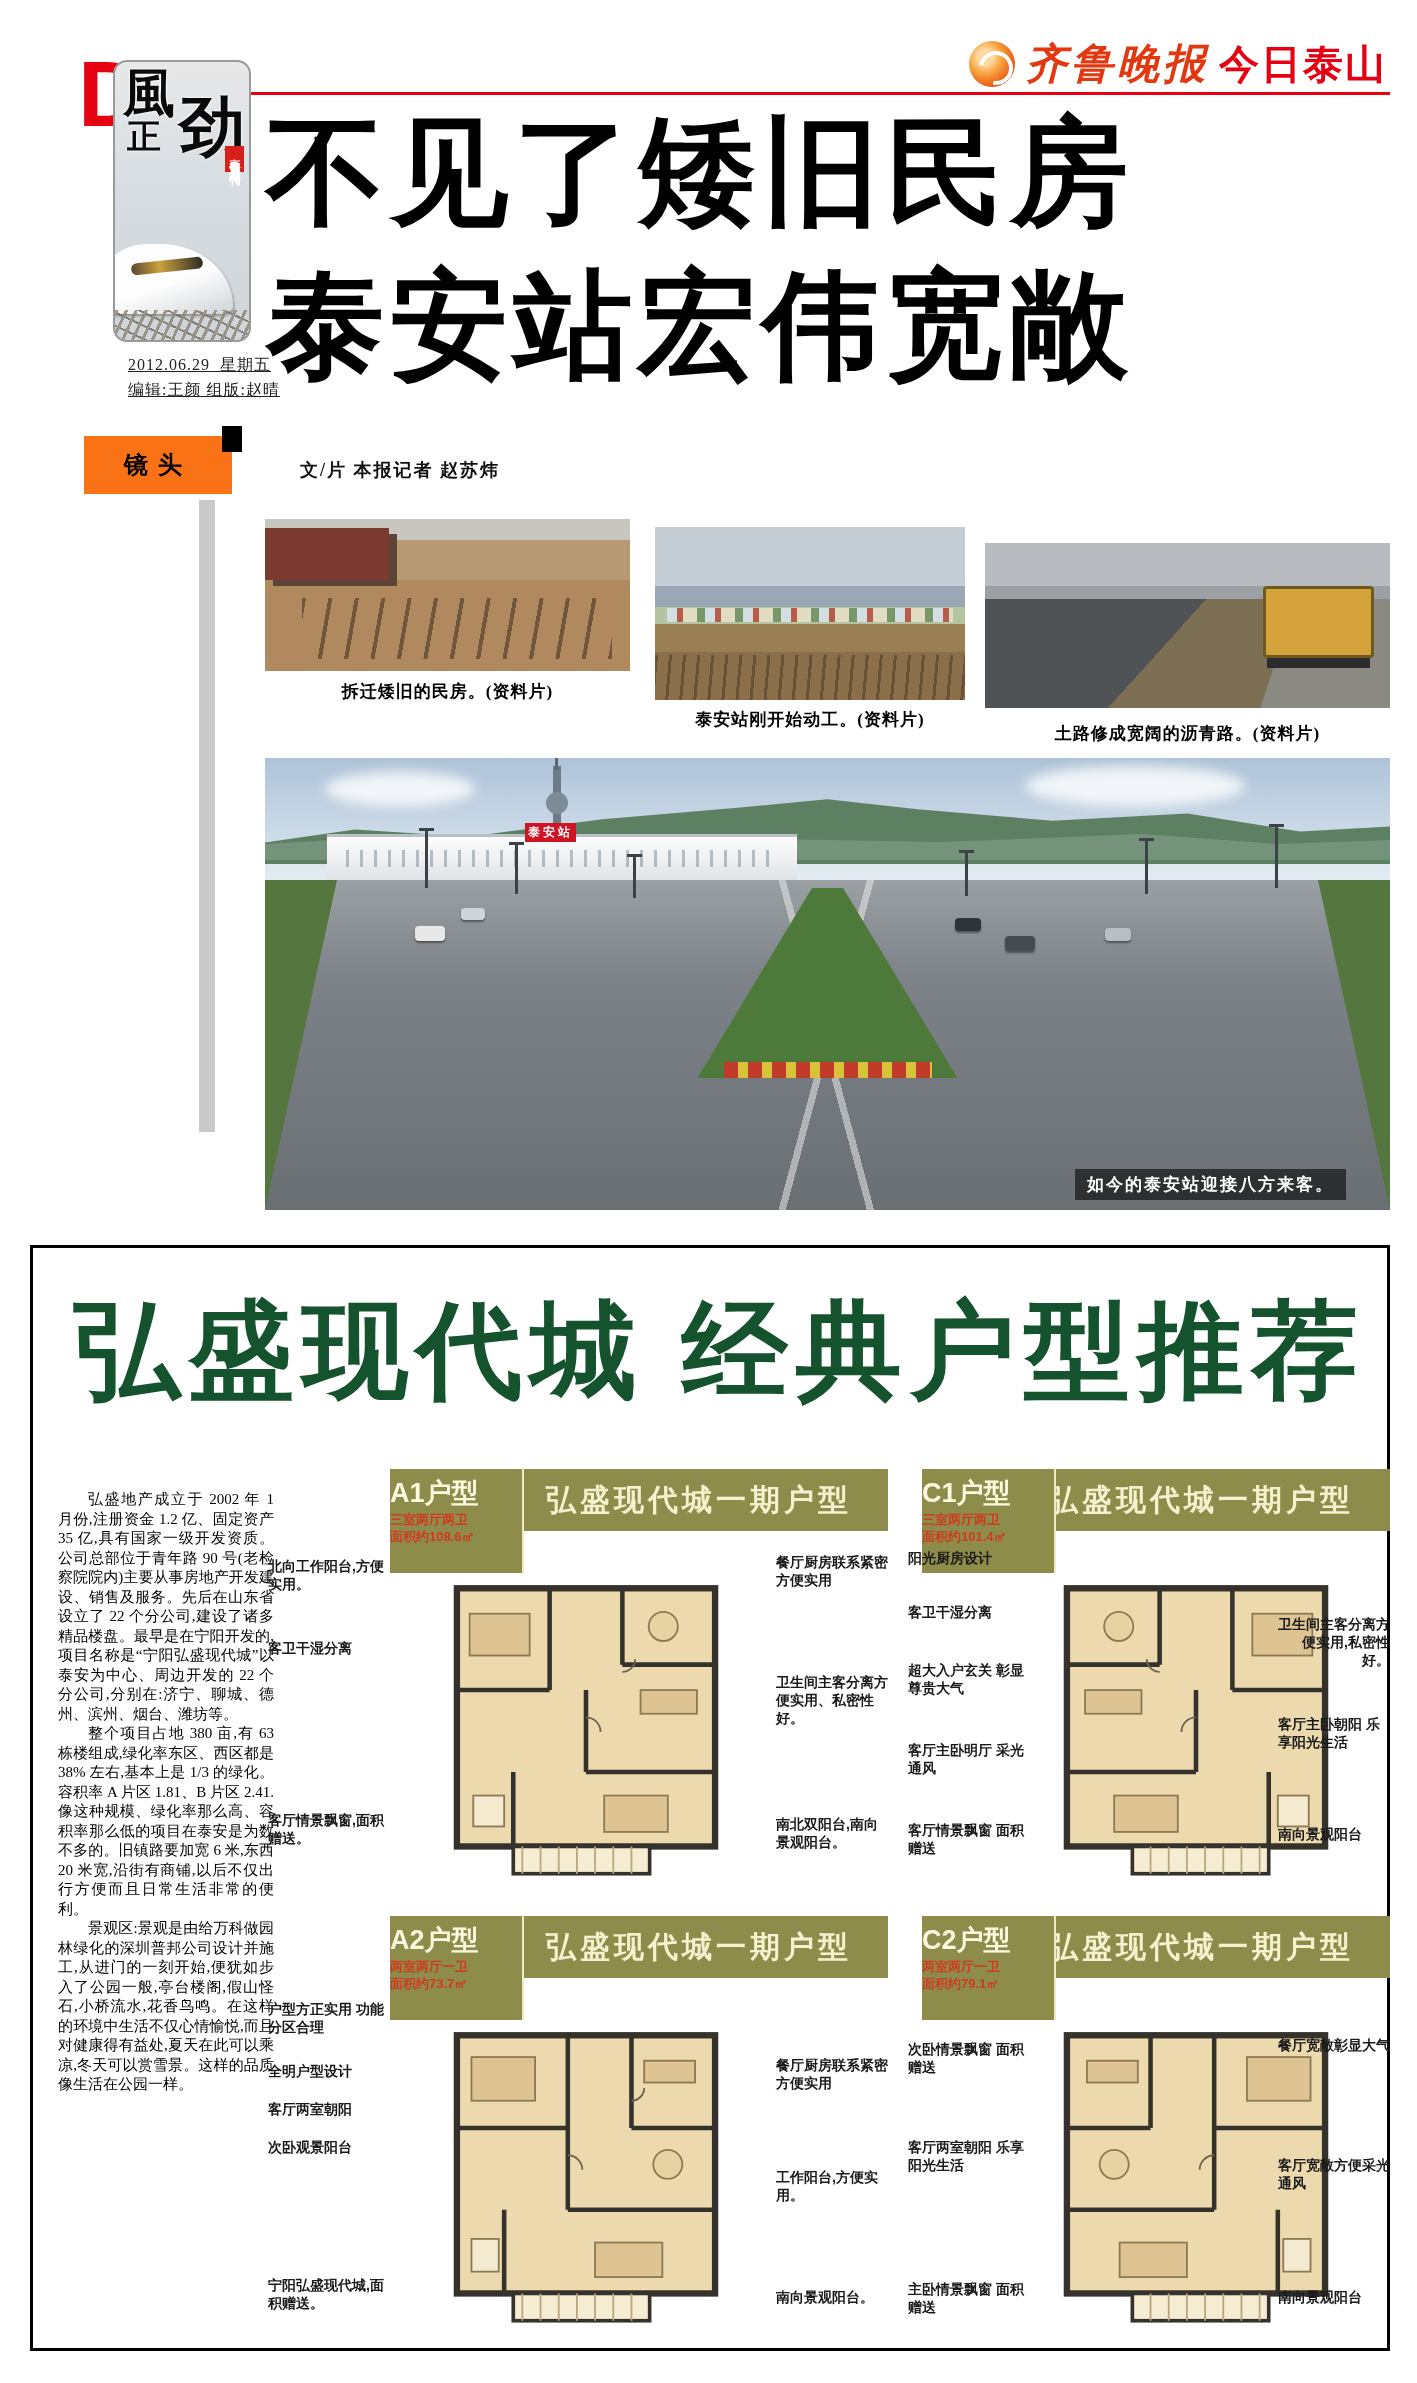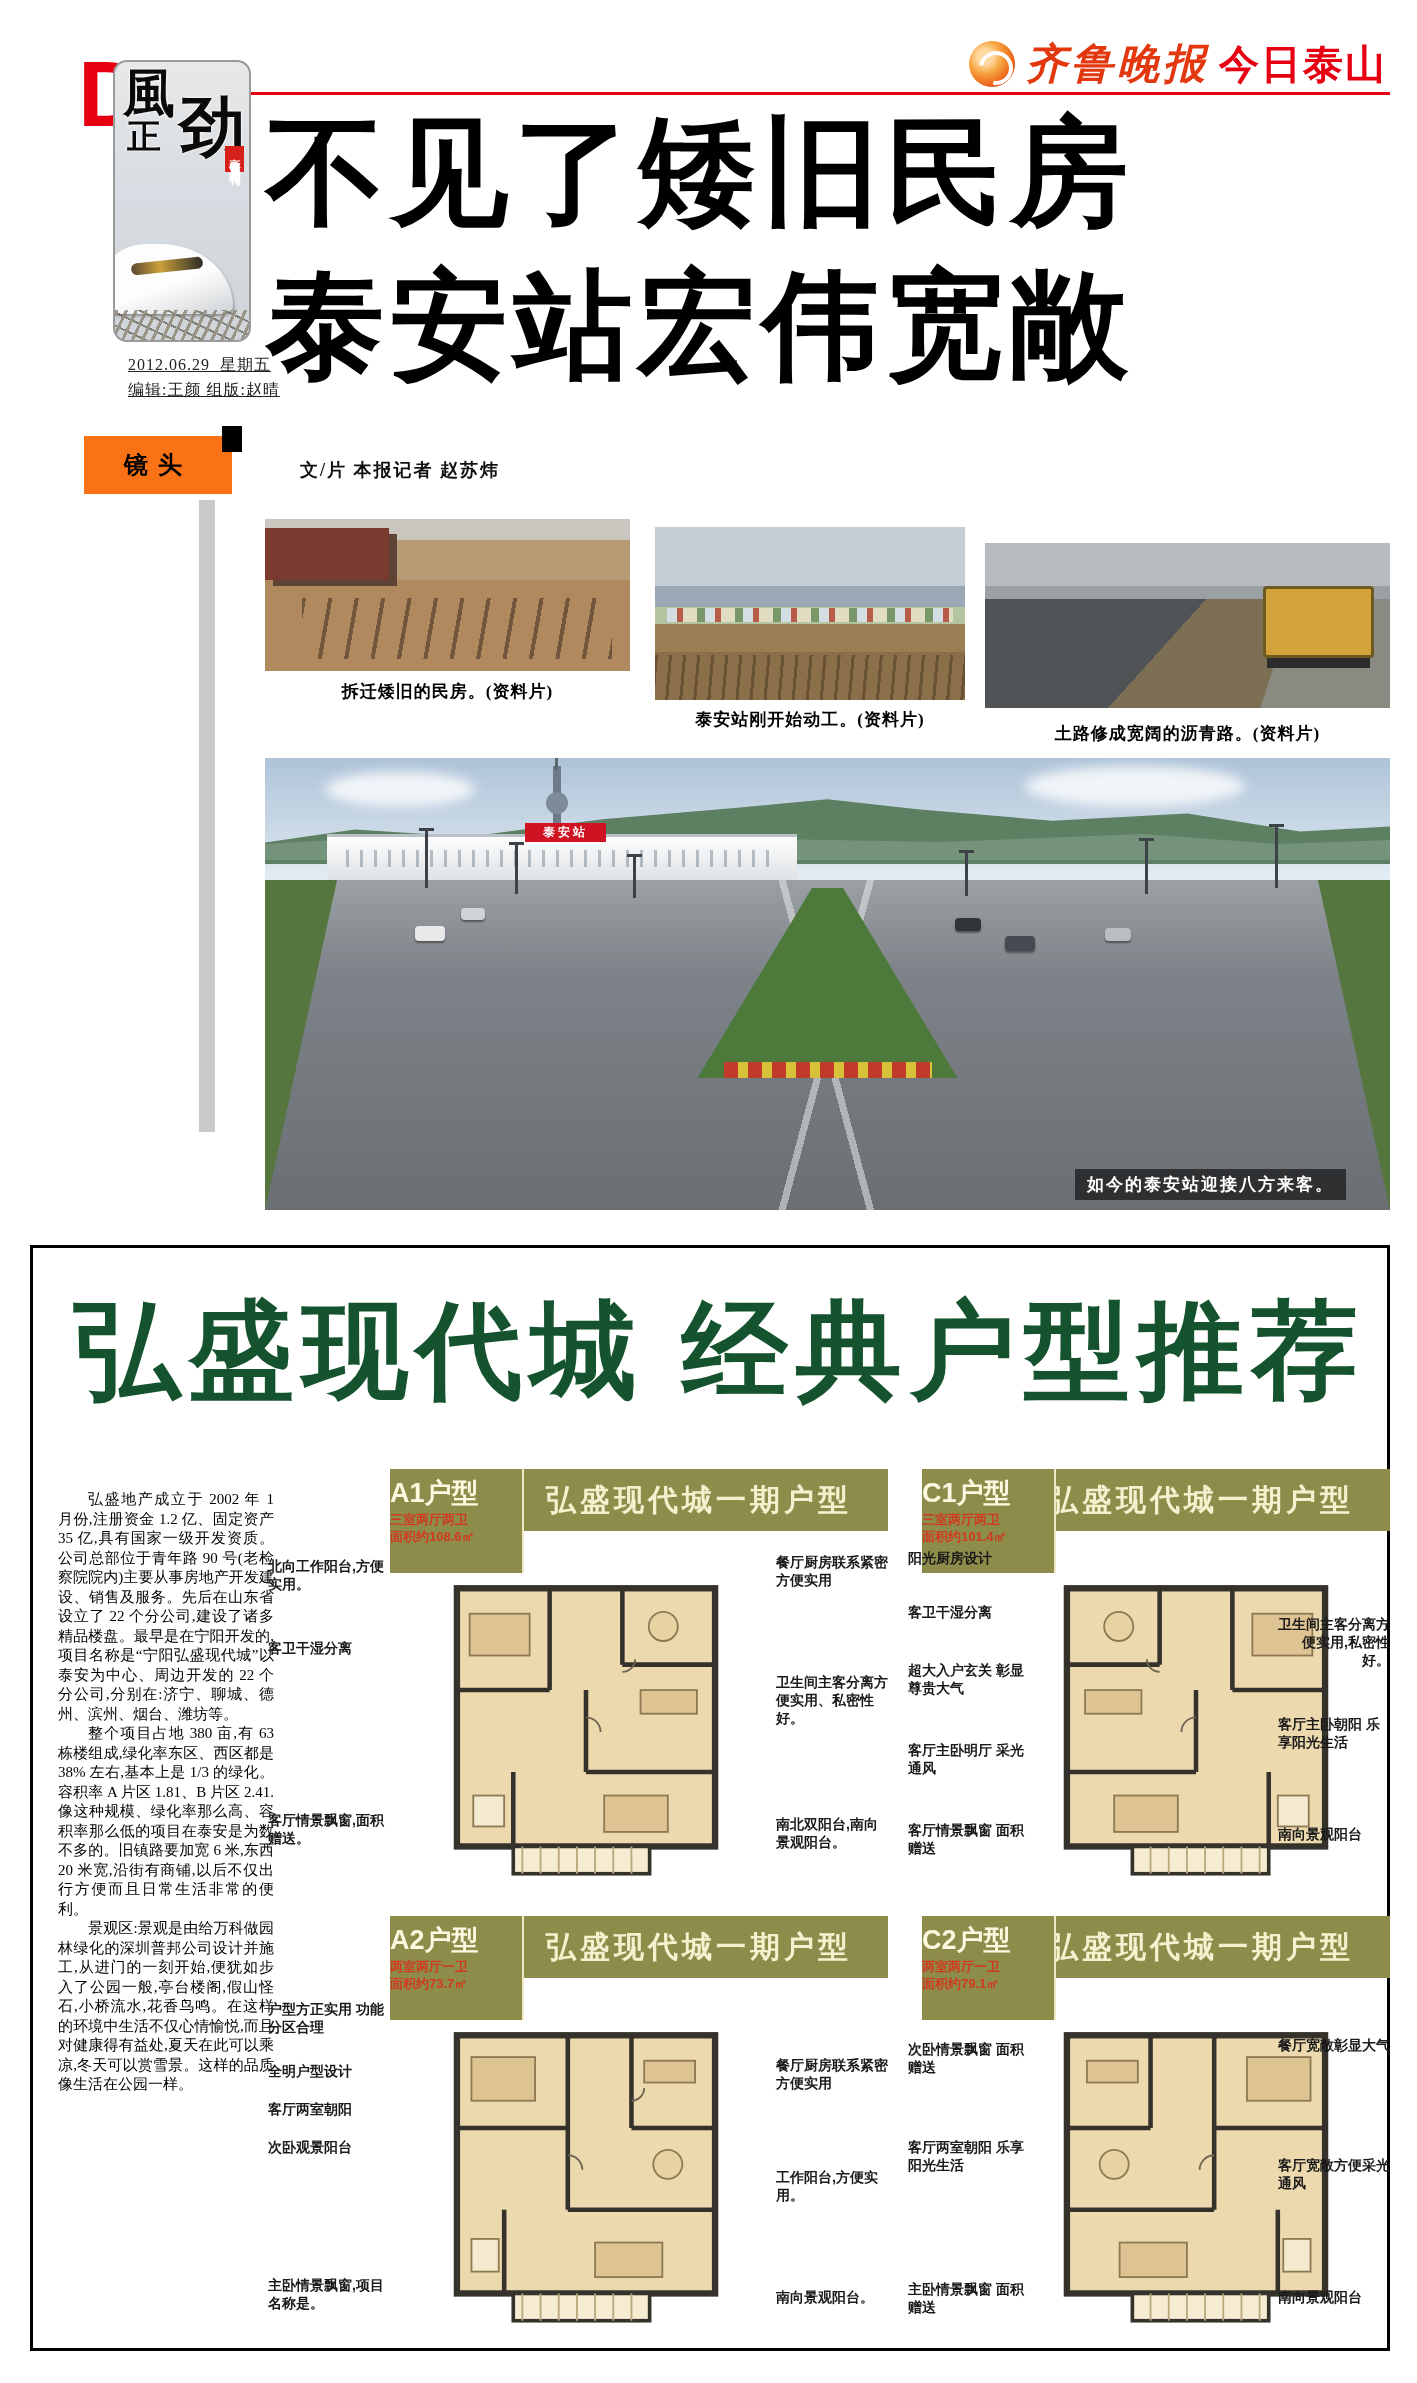--- a/index.html
+++ b/index.html
@@ -62,21 +62,21 @@
   
   .bigphoto { position:absolute; left:265px; top:758px; width:1125px; height:452px; overflow:hidden; background:linear-gradient(180deg,#aec3d8 0%, #cfdce9 18%, #e3ebf2 26%); }
   .cloud { position:absolute; background:rgba(255,255,255,.8); border-radius:50%; filter:blur(6px); }
   .mountain { position:absolute; left:0; top:34px; width:100%; height:72px; background:#5d7f62; clip-path:polygon(0 70%,8% 52%,18% 62%,30% 38%,42% 22%,50% 10%,58% 24%,70% 40%,82% 30%,92% 55%,100% 48%,100% 100%,0 100%); }
   .mountain2 { position:absolute; left:0; top:62px; width:100%; height:40px; background:#74937a; clip-path:polygon(0 60%,12% 40%,25% 65%,40% 45%,60% 55%,78% 35%,90% 60%,100% 50%,100% 100%,0 100%); }
   .tower { position:absolute; left:288px; top:8px; width:8px; height:78px; background:#6d7b88; }
   .tower::before { content:""; position:absolute; left:-7px; top:26px; width:22px; height:22px; border-radius:50%; background:#7d8b98; }
   .tower::after { content:""; position:absolute; left:2px; top:-8px; width:3px; height:12px; background:#5a6672; }
   .station { position:absolute; left:62px; top:76px; width:470px; height:46px; background:linear-gradient(180deg,#fdfdfd,#dfe3e6); border-top:3px solid #b9c0c6; }
   .station::before { content:""; position:absolute; left:4%; top:30%; width:92%; height:40%; background:repeating-linear-gradient(90deg, rgba(130,145,155,.55) 0 3px, transparent 3px 14px); }
-  .station-sign { position:absolute; left:198px; top:-14px; background:#cf1322; color:#fff; font-size:12px; font-weight:700; padding:1px 18px; letter-spacing:3px; }
+  .station-sign { position:absolute; left:198px; top:-14px; background:#cf1322; color:#fff; font-size:12px; font-weight:700; padding:1px 3px; letter-spacing:3px; }
   .road { position:absolute; left:0; top:122px; width:100%; height:330px; background:linear-gradient(180deg,#9aa0a4 0%, #7c8287 30%, #6a6f74 100%); }
   .road::before { content:""; position:absolute; left:0; top:0; width:100%; height:100%;
       background:
         linear-gradient(75deg, transparent 49.6%, #e8e8e8 49.6% 50.2%, transparent 50.2%) ,
         linear-gradient(105deg, transparent 49.6%, #e8e8e8 49.6% 50.2%, transparent 50.2%);
       opacity:.55; }
   .median { position:absolute; left:50%; top:130px; width:260px; height:190px; transform:translateX(-50%); background:#4d7a3a; clip-path:polygon(44% 0,56% 0,100% 100%,0 100%); }
   .median::after { content:""; position:absolute; left:10%; bottom:0; width:80%; height:16px; background:repeating-linear-gradient(90deg,#c23b2a 0 14px, #d8c23a 14px 24px); }
   .sidegreen { position:absolute; top:122px; width:240px; height:330px; background:#55763f; }
   .sidegreen.l { left:0; clip-path:polygon(0 0,30% 0,0 100%); }
@@ -281,21 +281,21 @@
         <rect x="214" y="36" width="56" height="24" fill="#dfc493" stroke="#8d7a52" stroke-width="2"></rect>
         <circle cx="240" cy="150" r="16" fill="#e7d2a2" stroke="#8d7a52" stroke-width="2"></circle>
         <rect x="160" y="236" width="74" height="38" fill="#dfc493" stroke="#8d7a52" stroke-width="2"></rect>
         <rect x="24" y="232" width="30" height="36" fill="#f3ead0" stroke="#8d7a52" stroke-width="2"></rect>
         <path d="M130 140 a16 16 0 0 1 16 16 M200 80 a14 14 0 0 0 14 -14" stroke="#6b6552" stroke-width="2" fill="none"></path>
       </svg>
       <div class="anno anno-l" style="top:100px;">户型方正实用 功能分区合理</div>
       <div class="anno anno-l" style="top:162px;">全明户型设计</div>
       <div class="anno anno-l" style="top:200px;">客厅两室朝阳</div>
       <div class="anno anno-l" style="top:238px;">次卧观景阳台</div>
-      <div class="anno anno-l" style="top:376px;">主卧情景飘窗,项目名称是。</div>
+      <div class="anno anno-l" style="top:376px;">宁阳弘盛现代城,面积赠送。</div>
       <div class="anno anno-r" style="top:156px;">餐厅厨房联系紧密方便实用</div>
       <div class="anno anno-r" style="top:268px;">工作阳台,方便实用。</div>
       <div class="anno anno-r" style="top:388px;">南向景观阳台。</div>
     </div>
 
     <div class="panel panel-c panel-c2">
       <div class="panel-header">
         <div class="panel-title">弘盛现代城一期户型</div>
       </div>
       <div class="type-box">

